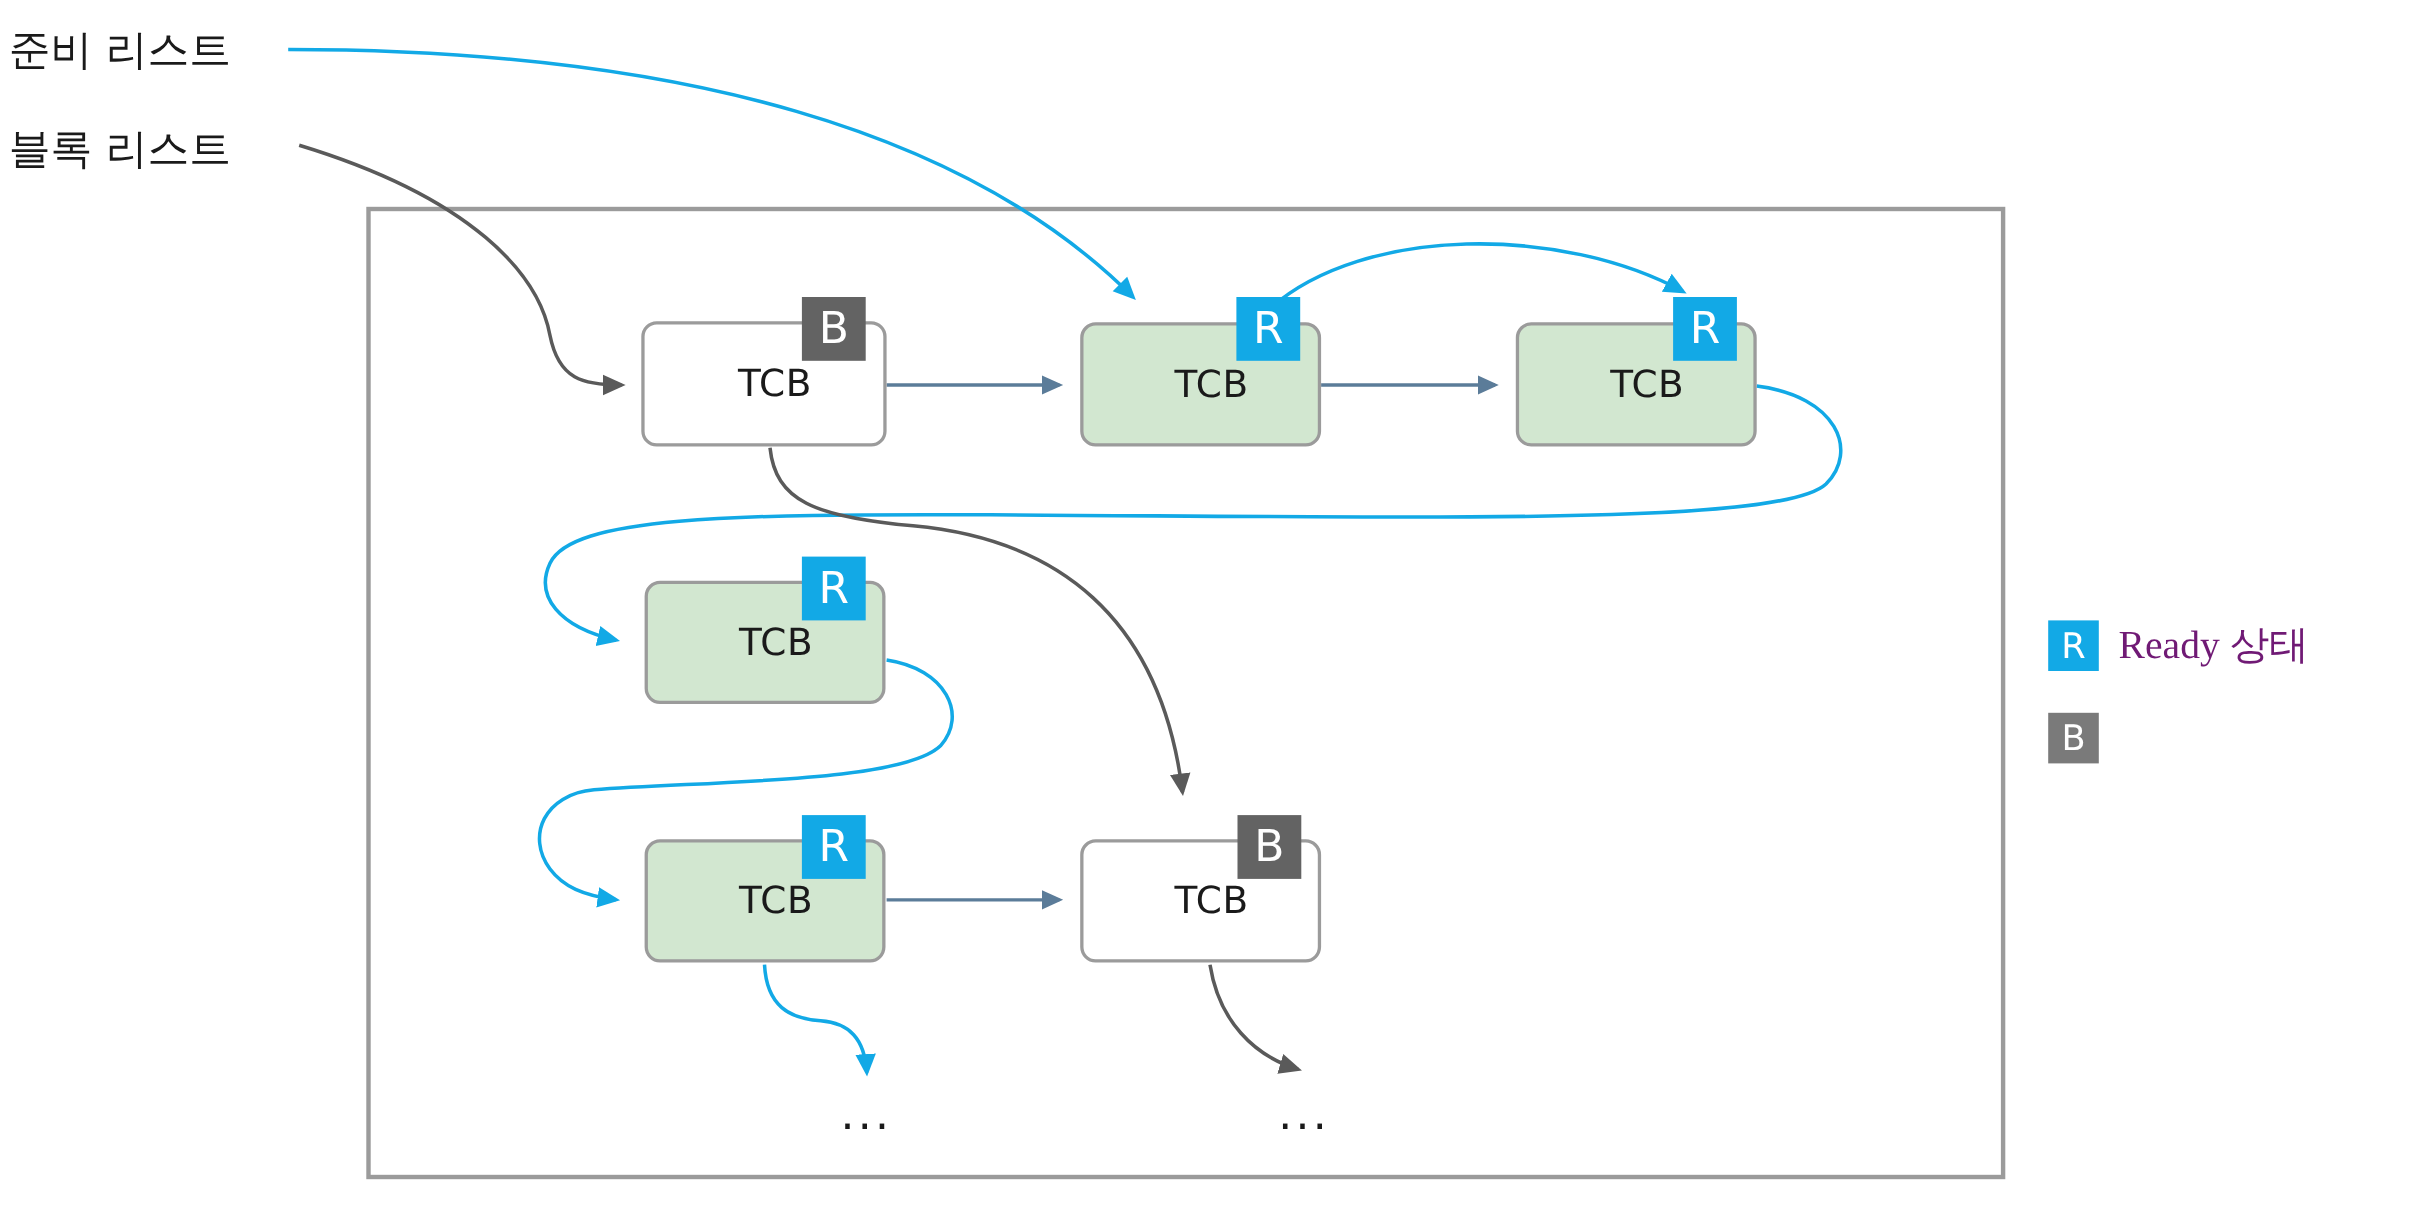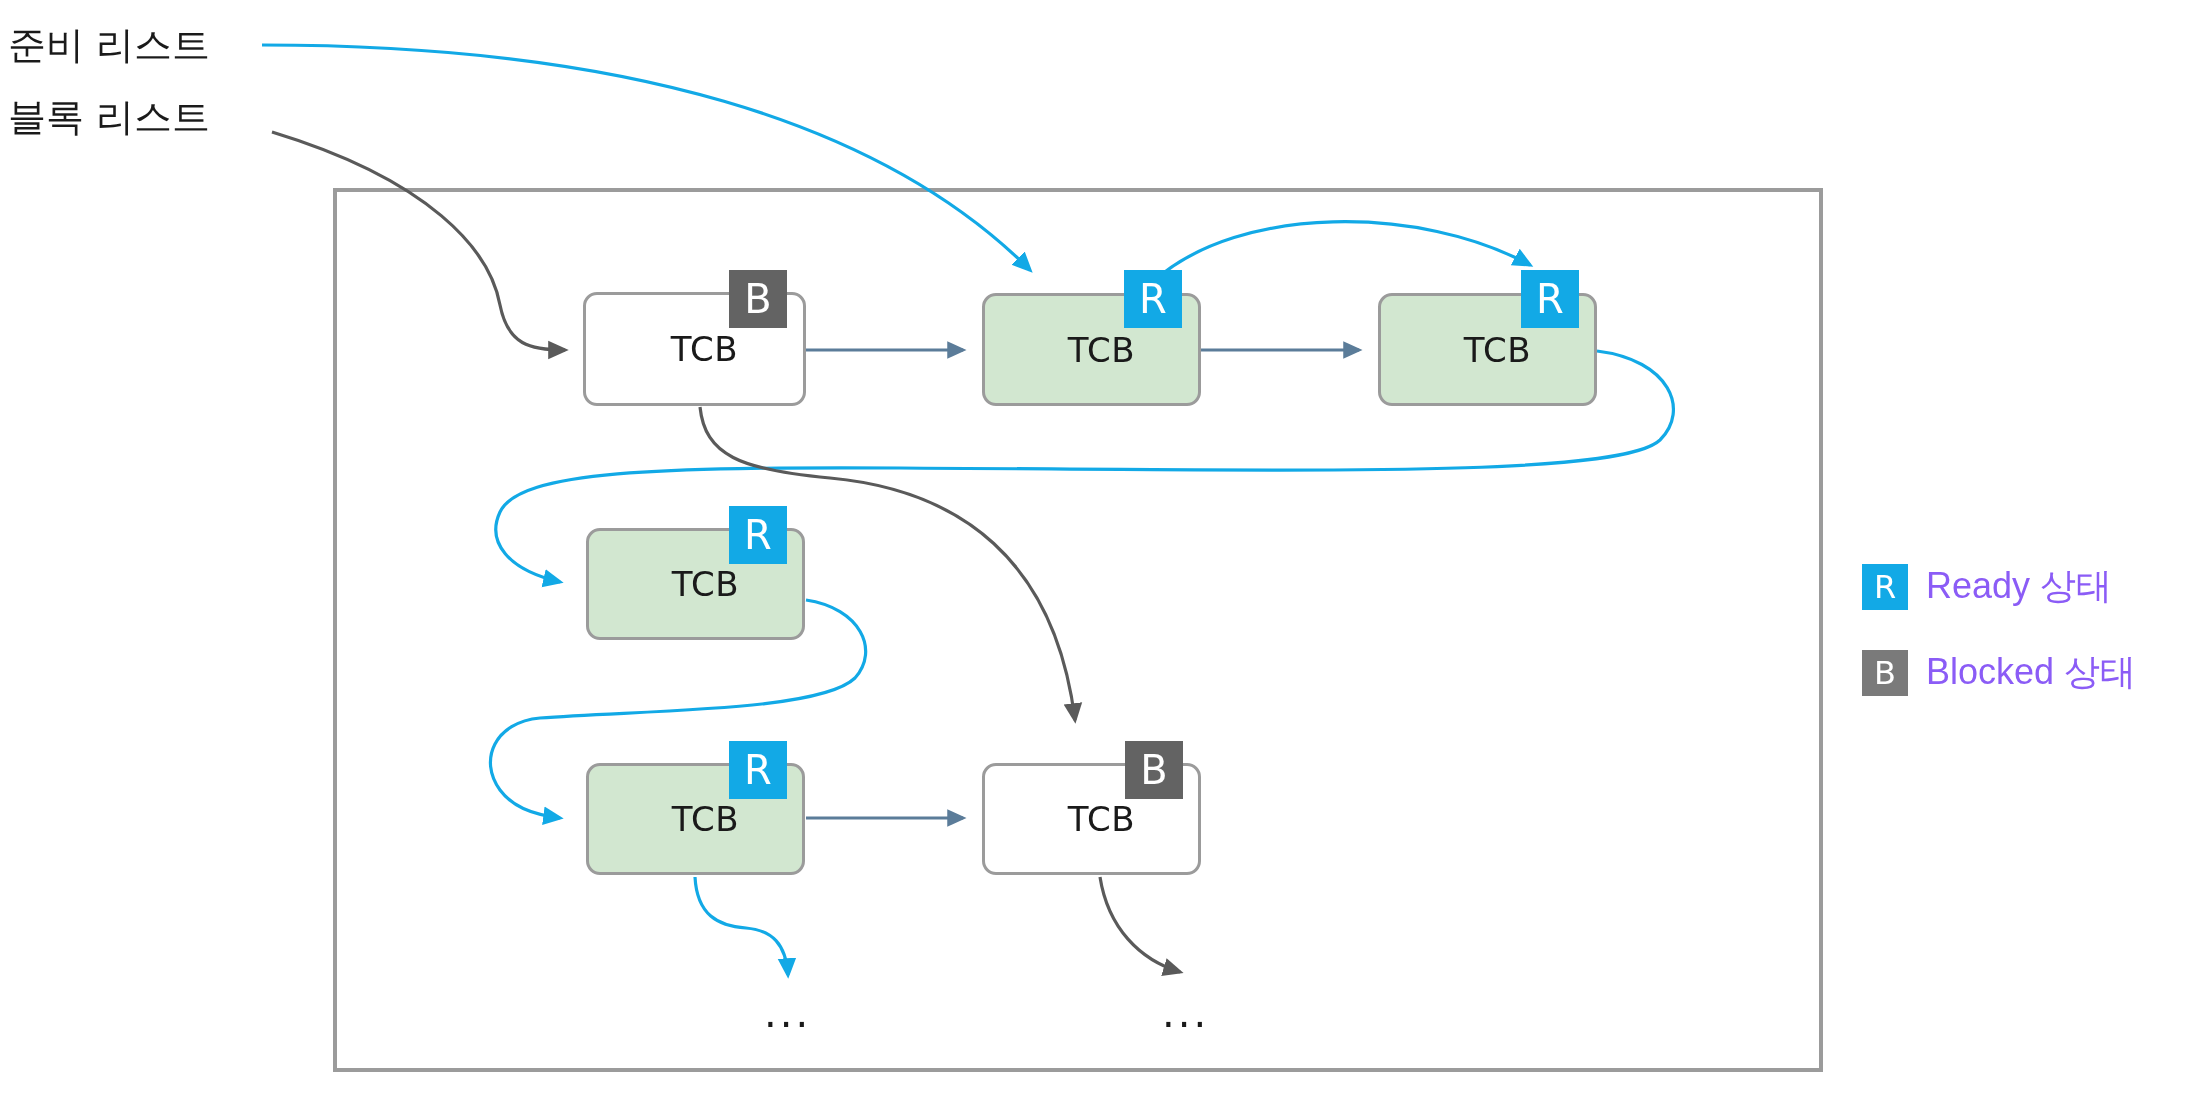--- a/index.html
+++ b/index.html
@@ -95,23 +95,23 @@
     justify-content: center;
     font-family: "DejaVu Sans", "Liberation Sans", sans-serif;
     font-size: 32px;
     color: #ffffff;
     line-height: 1;
     flex: 0 0 auto;
   }
   .legend-chip.ready { background: #12a9e6; }
   .legend-chip.blocked { background: #7a7a7a; }
   .legend-text {
-    font-family: Liberation Sans, sans-serif;
+    font-family: Liberation Serif, serif;
     font-size: 36px;
-    color: #8b5cf6;
+    color: #701a75;
   }
 </style>
 </head>
 <body>
 
 <div id="stage">
 
   <div class="container-box" style="left:333px; top:188px; width:1490px; height:884px;"></div>
 
   <svg class="layer" viewBox="0 0 2206 1096" xmlns="http://www.w3.org/2000/svg">
@@ -152,21 +152,21 @@
 
     <path d="M 700 407 C 705 455 740 470 830 478
              C 960 490 1055 560 1075 720" fill="none" stroke="#5a5a5a" stroke-width="3.2" marker-end="url(#arrow-gray)"></path>
 
     <path d="M 806 818 L 963 818" fill="none" stroke="#5b7c99" stroke-width="3" marker-end="url(#arrow-steel)"></path>
 
     <path d="M 1100 877 C 1108 928 1140 960 1180 972" fill="none" stroke="#5a5a5a" stroke-width="3.2" marker-end="url(#arrow-gray)"></path>
   </svg>
 
   <div class="list-label" style="left:8px; top:20px;">준비 리스트</div>
-  <div class="list-label" style="left:8px; top:92px;">블록 리스트</div>
+  <div class="list-label" style="left:8px; top:110px;">블록 리스트</div>
 
   <div class="node white" style="left:583px; top:292px; width:223px; height:114px;">
     <span class="node-label">TCB</span>
   </div>
   <div class="badge blocked" style="left:729px; top:270px;">B</div>
 
   <div class="node green" style="left:982px; top:293px; width:219px; height:113px;">
     <span class="node-label">TCB</span>
   </div>
   <div class="badge ready" style="left:1124px; top:270px;">R</div>
@@ -193,16 +193,15 @@
 
   <div class="ellipsis" style="left:764px; top:990px;">...</div>
   <div class="ellipsis" style="left:1162px; top:990px;">...</div>
 
   <div class="legend-row" style="left:1862px; top:562px;">
     <span class="legend-chip ready">R</span>
     <span class="legend-text">Ready 상태</span>
   </div>
   <div class="legend-row" style="left:1862px; top:648px;">
     <span class="legend-chip blocked">B</span>
-    <span class="legend-text">Blocked 상태</span>
   </div>
 
 </div>
 
 </body></html>

